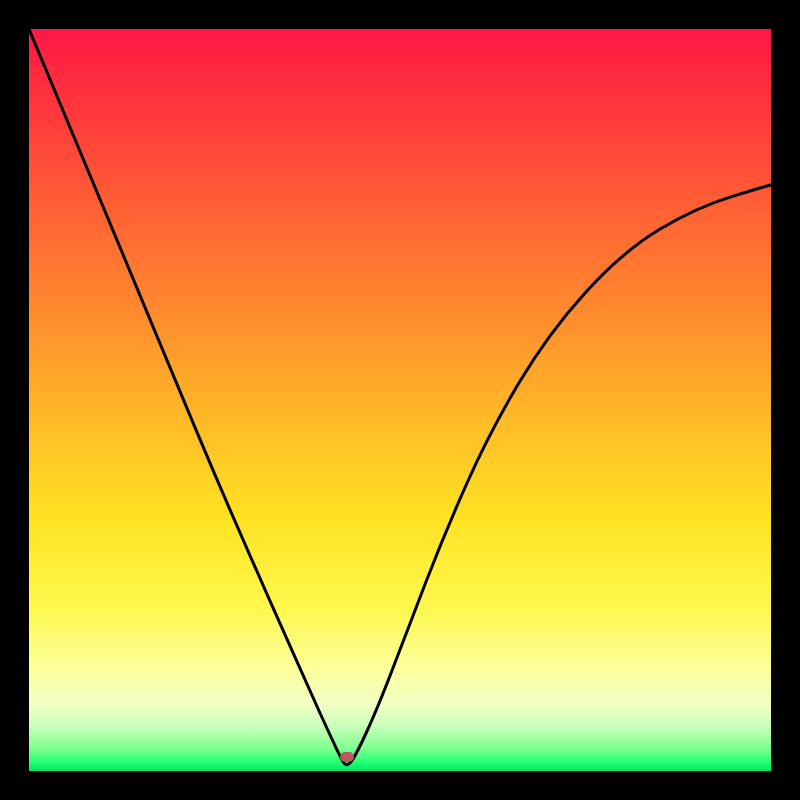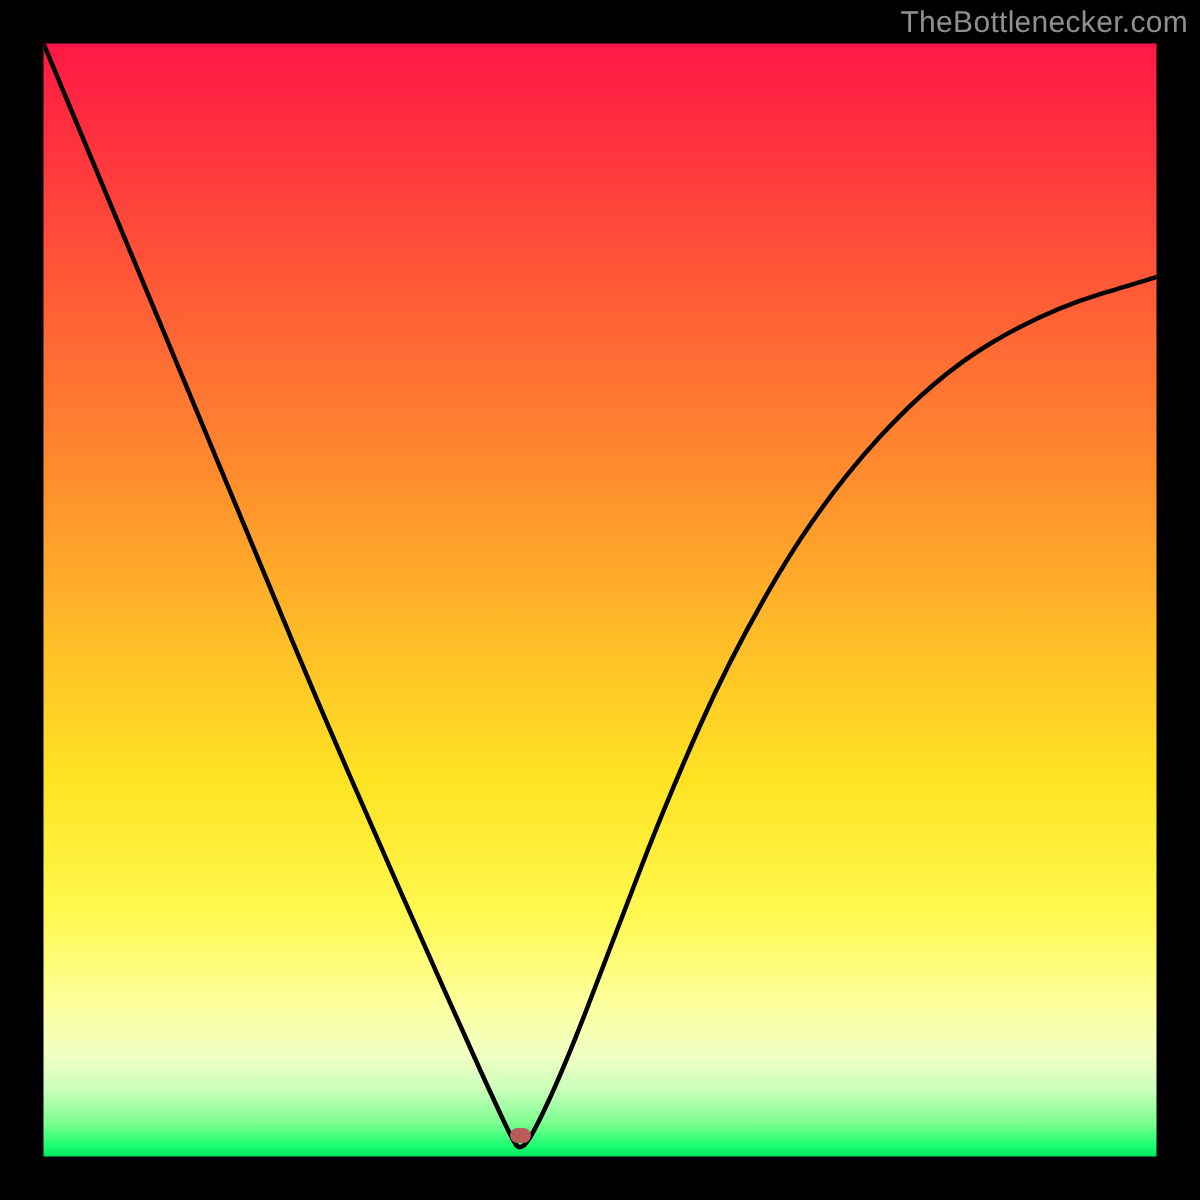--- a/index.html
+++ b/index.html
@@ -71,14 +71,13 @@
 </head>
 <body>
 
 <div class="frame">
   <div class="plot">
     <svg class="curve" viewBox="0 0 742 742" preserveAspectRatio="none">
       <path id="curve-path" fill="none" stroke="#000" stroke-width="3" stroke-linejoin="round" stroke-linecap="round" d="M 0.0 0.0 Q 37.1 89.0 55.7 133.6 Q 74.2 178.1 92.8 222.6 Q 111.3 267.1 129.8 311.6 Q 148.4 356.2 166.9 400.7 Q 185.5 445.2 204.1 487.9 Q 222.6 530.5 237.4 563.9 Q 252.3 597.3 267.1 630.7 Q 282.0 664.1 291.2 684.5 Q 300.5 704.9 306.1 716.8 Q 311.6 728.6 314.6 733.5 Q 317.6 738.3 322.0 732.7 Q 326.5 727.2 337.6 703.0 Q 348.7 678.9 363.6 640.0 Q 378.4 601.0 397.0 552.8 Q 415.5 504.6 437.8 454.5 Q 460.0 404.4 489.7 354.3 Q 519.4 304.2 556.5 263.4 Q 593.6 222.6 630.7 200.3 Q 667.8 178.1 704.9 166.9 T 742.0 155.8"></path>
     </svg>
     <div class="marker" id="min-marker" style="left: 317.576px; top: 727.902px; background: rgb(183, 91, 91);"></div>
   </div>
-  <div class="watermark">TheBottlenecker.com</div>
 </div>
 
 </body></html>

